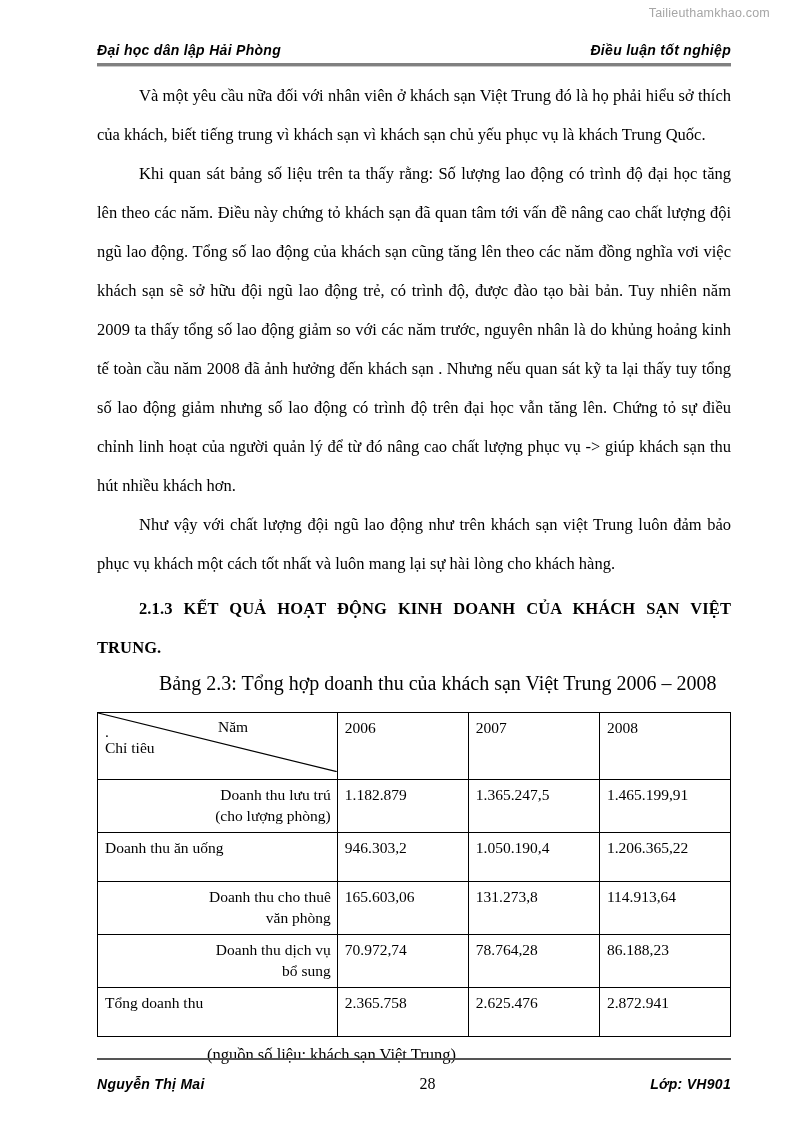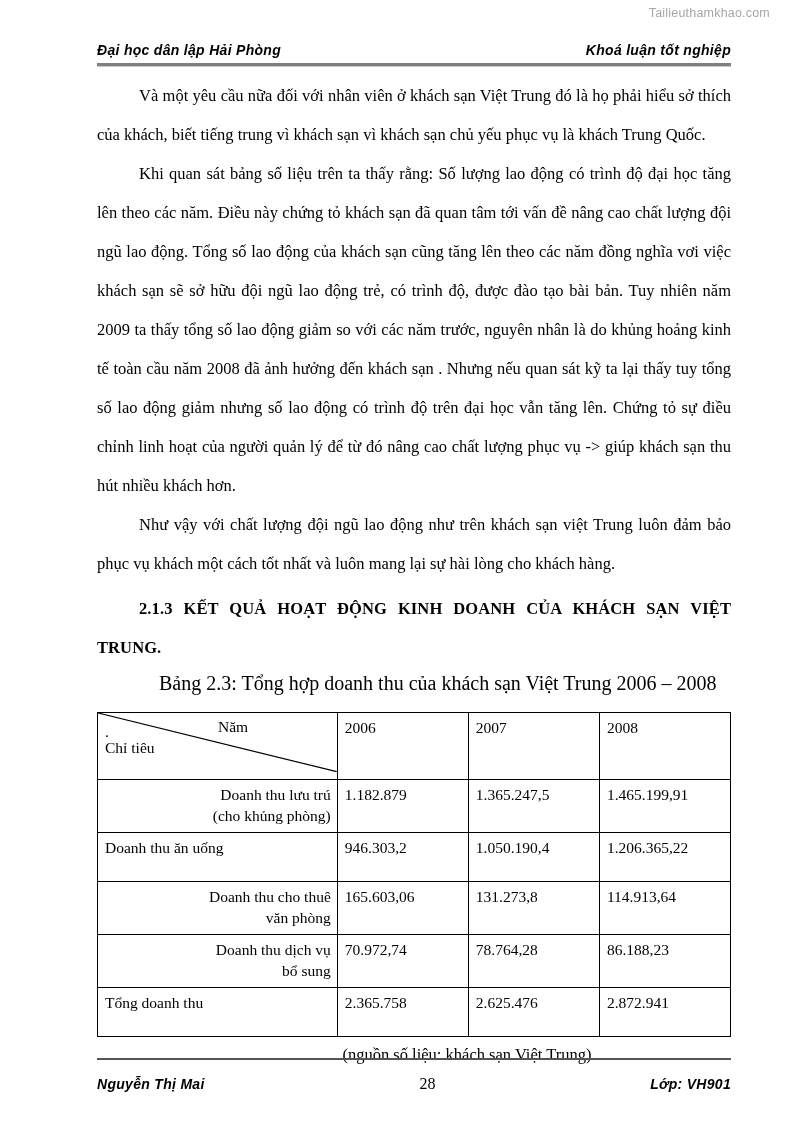--- a/index.html
+++ b/index.html
@@ -145,21 +145,21 @@
     left: 7px;
   }
   .cell-tall { height: 44px; text-align: right; }
   .cell-mid  { height: 40px; }
   .num { white-space: nowrap; margin-left: 24px; }
 
   p.source {
     margin: 4px 0 0 0;
     font-size: 16.5px;
     line-height: 28px;
-    text-align: center;
+    text-align: left;
     padding-left: 110px;
   }
 
   
   .ftr-rule {
     position: absolute;
     left: 97px;
     right: 63px;
     bottom: 63px;
     height: 2px;
@@ -180,21 +180,21 @@
 </style>
 </head>
 <body>
 
 <div class="page">
 
   <div class="watermark">Tailieuthamkhao.com</div>
 
   <div class="hdr">
     <span class="script">Đại học dân lập Hải Phòng</span>
-    <span class="script">Khoá luận tốt nghiệp</span>
+    <span class="script">Điều luận tốt nghiệp</span>
   </div>
   <div class="hdr-rule"></div>
 
   <div class="content">
 
     <p class="para">Và một yêu cầu nữa đối với nhân viên ở khách sạn Việt Trung đó là họ phải hiểu sở thích của khách, biết tiếng trung vì khách sạn vì khách sạn chủ yếu phục vụ là khách Trung Quốc.</p>
     <p class="para">Khi quan sát bảng số liệu trên ta thấy rằng: Số lượng lao động có trình độ đại học tăng lên theo các năm. Điều này chứng tỏ khách sạn đã quan tâm tới vấn đề nâng cao chất lượng đội ngũ lao động. Tổng số lao động của khách sạn cũng tăng lên theo các năm đồng nghĩa vơi việc khách sạn sẽ sở hữu đội ngũ lao động trẻ, có trình độ, được đào tạo bài bản. Tuy nhiên năm 2009 ta thấy tổng số lao động giảm so với các năm trước, nguyên nhân là do khủng hoảng kinh tế toàn cầu năm 2008 đã ảnh hưởng đến khách sạn . Nhưng nếu quan sát kỹ ta lại thấy tuy tổng số lao động giảm nhưng số lao động có trình độ trên đại học vẫn tăng lên. Chứng tỏ sự điều chỉnh linh hoạt của người quản lý để từ đó nâng cao chất lượng phục vụ -&gt; giúp khách sạn thu hút nhiều khách hơn.</p>
     <p class="para">Như vậy với chất lượng đội ngũ lao động như trên khách sạn việt Trung luôn đảm bảo phục vụ khách một cách tốt nhất và luôn mang lại sự hài lòng cho khách hàng.</p>
 
     <h3 class="heading">2.1.3 KẾT QUẢ HOẠT ĐỘNG KINH DOANH CỦA KHÁCH SẠN VIỆT TRUNG.</h3>
@@ -220,21 +220,21 @@
               <span class="chitieu">Chỉ tiêu</span>
             </td>
             <td>2006</td>
             <td>2007</td>
             <td>2008</td>
           </tr>
 
           <tr>
             <td class="cell-tall">
               <span>Doanh thu lưu trú</span><br>
-              <span>(cho khủng phòng)</span>
+              <span>(cho lượng phòng)</span>
             </td>
             <td class="num">1.182.879</td>
             <td class="num">1.365.247,5</td>
             <td class="num">1.465.199,91</td>
           </tr>
 
           <tr>
             <td class="cell-mid">
               <span>Doanh thu ăn uống</span>
             </td>

